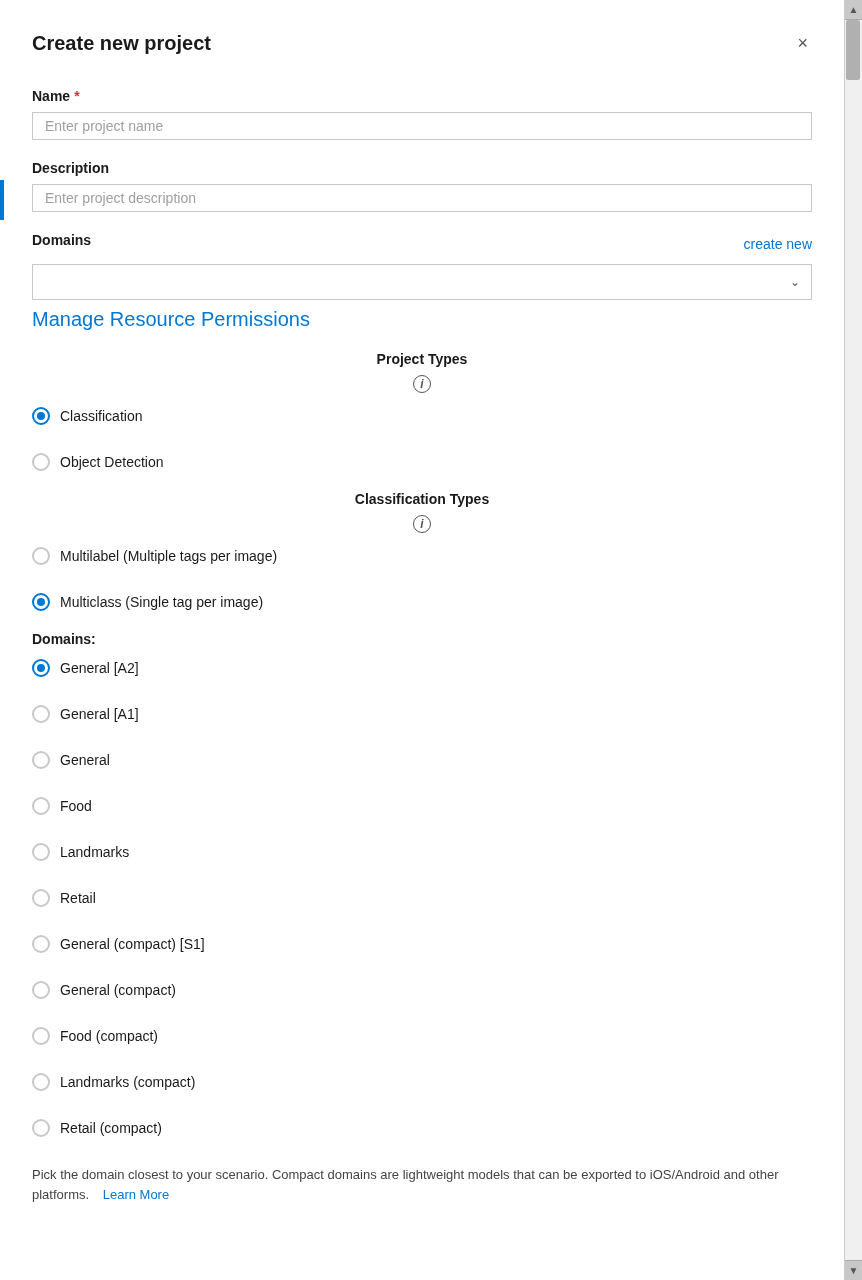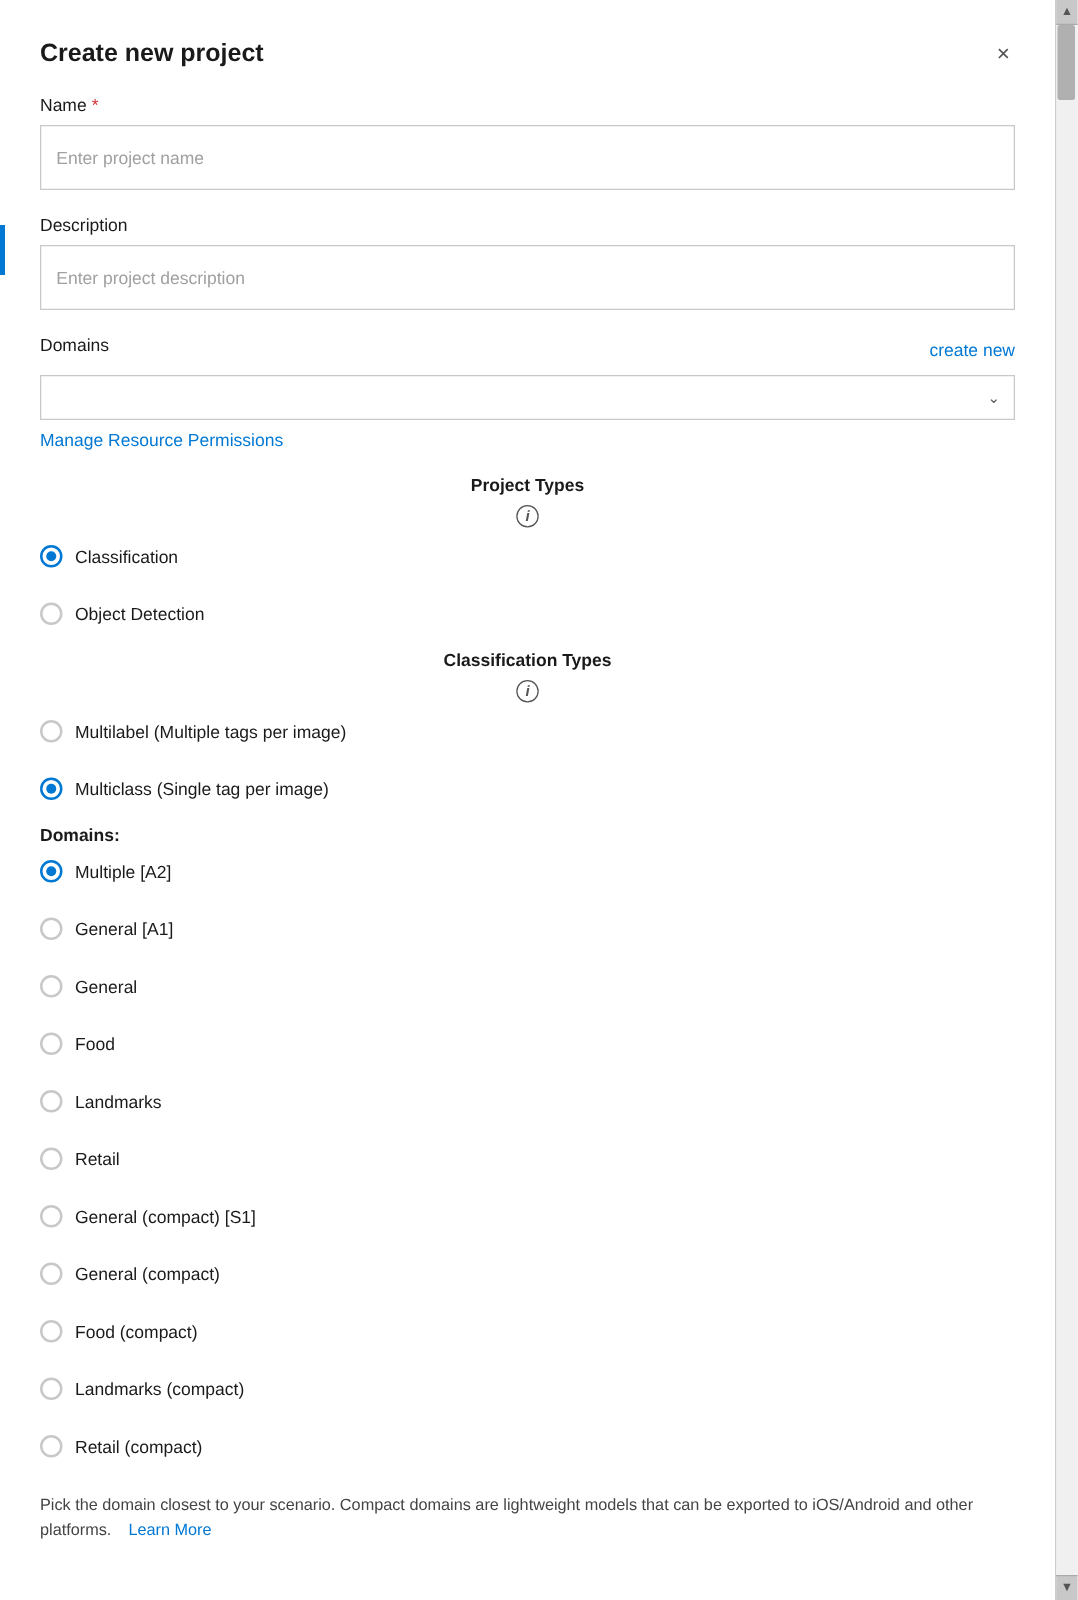--- a/index.html
+++ b/index.html
@@ -86,21 +86,21 @@
       min-height: 1280px;
       padding: 30px 32px 40px 32px;
       position: relative;
       overflow: hidden;
     }
 
     .dialog-header {
       display: flex;
       justify-content: space-between;
       align-items: center;
-      margin-bottom: 20px;
+      margin-bottom: 32px;
     }
 
     .dialog-title {
       font-size: 20px;
       font-weight: 600;
       color: #1a1a1a;
     }
 
     .close-button {
       background: none;
@@ -114,35 +114,35 @@
       align-items: center;
       justify-content: center;
     }
 
     .field-group {
       margin-bottom: 20px;
     }
 
     .field-label {
       font-size: 14px;
-      font-weight: 400;
+      font-weight: 700;
       color: #1a1a1a;
       margin-bottom: 8px;
       display: flex;
       align-items: center;
       gap: 4px;
     }
 
     .required-star {
       color: #d13438;
     }
 
     .field-input {
       width: 100%;
-      height: 52px;
+      height: 28px;
       border: 1px solid #c8c8c8;
       padding: 6px 12px;
       font-size: 14px;
       color: #333;
       outline: none;
       background: #fff;
     }
 
     .field-input::placeholder {
       color: #a0a0a0;
@@ -186,21 +186,21 @@
       top: 50%;
       transform: translateY(-50%);
       pointer-events: none;
       color: #555;
       font-size: 12px;
     }
 
     .manage-permissions-link {
       color: #0078d4;
       text-decoration: none;
-      font-size: 14px;
+      font-size: 20px;
       cursor: pointer;
       display: inline-block;
       margin-top: 8px;
     }
 
     .section-title {
       font-size: 14px;
       font-weight: 600;
       color: #1a1a1a;
       margin-bottom: 14px;
@@ -383,21 +383,21 @@
 
       </div>
     </div>
 
     <div class="domains-section">
       <div class="domains-label">Domains:</div>
       <div class="radio-group">
 
         <label class="radio-item">
           <div class="radio-input checked"></div>
-          <span class="radio-label">Multiple [A2]</span>
+          <span class="radio-label">General [A2]</span>
         </label>
 
         <label class="radio-item">
           <div class="radio-input"></div>
           <span class="radio-label">General [A1]</span>
         </label>
 
         <label class="radio-item">
           <div class="radio-input"></div>
           <span class="radio-label">General</span>

